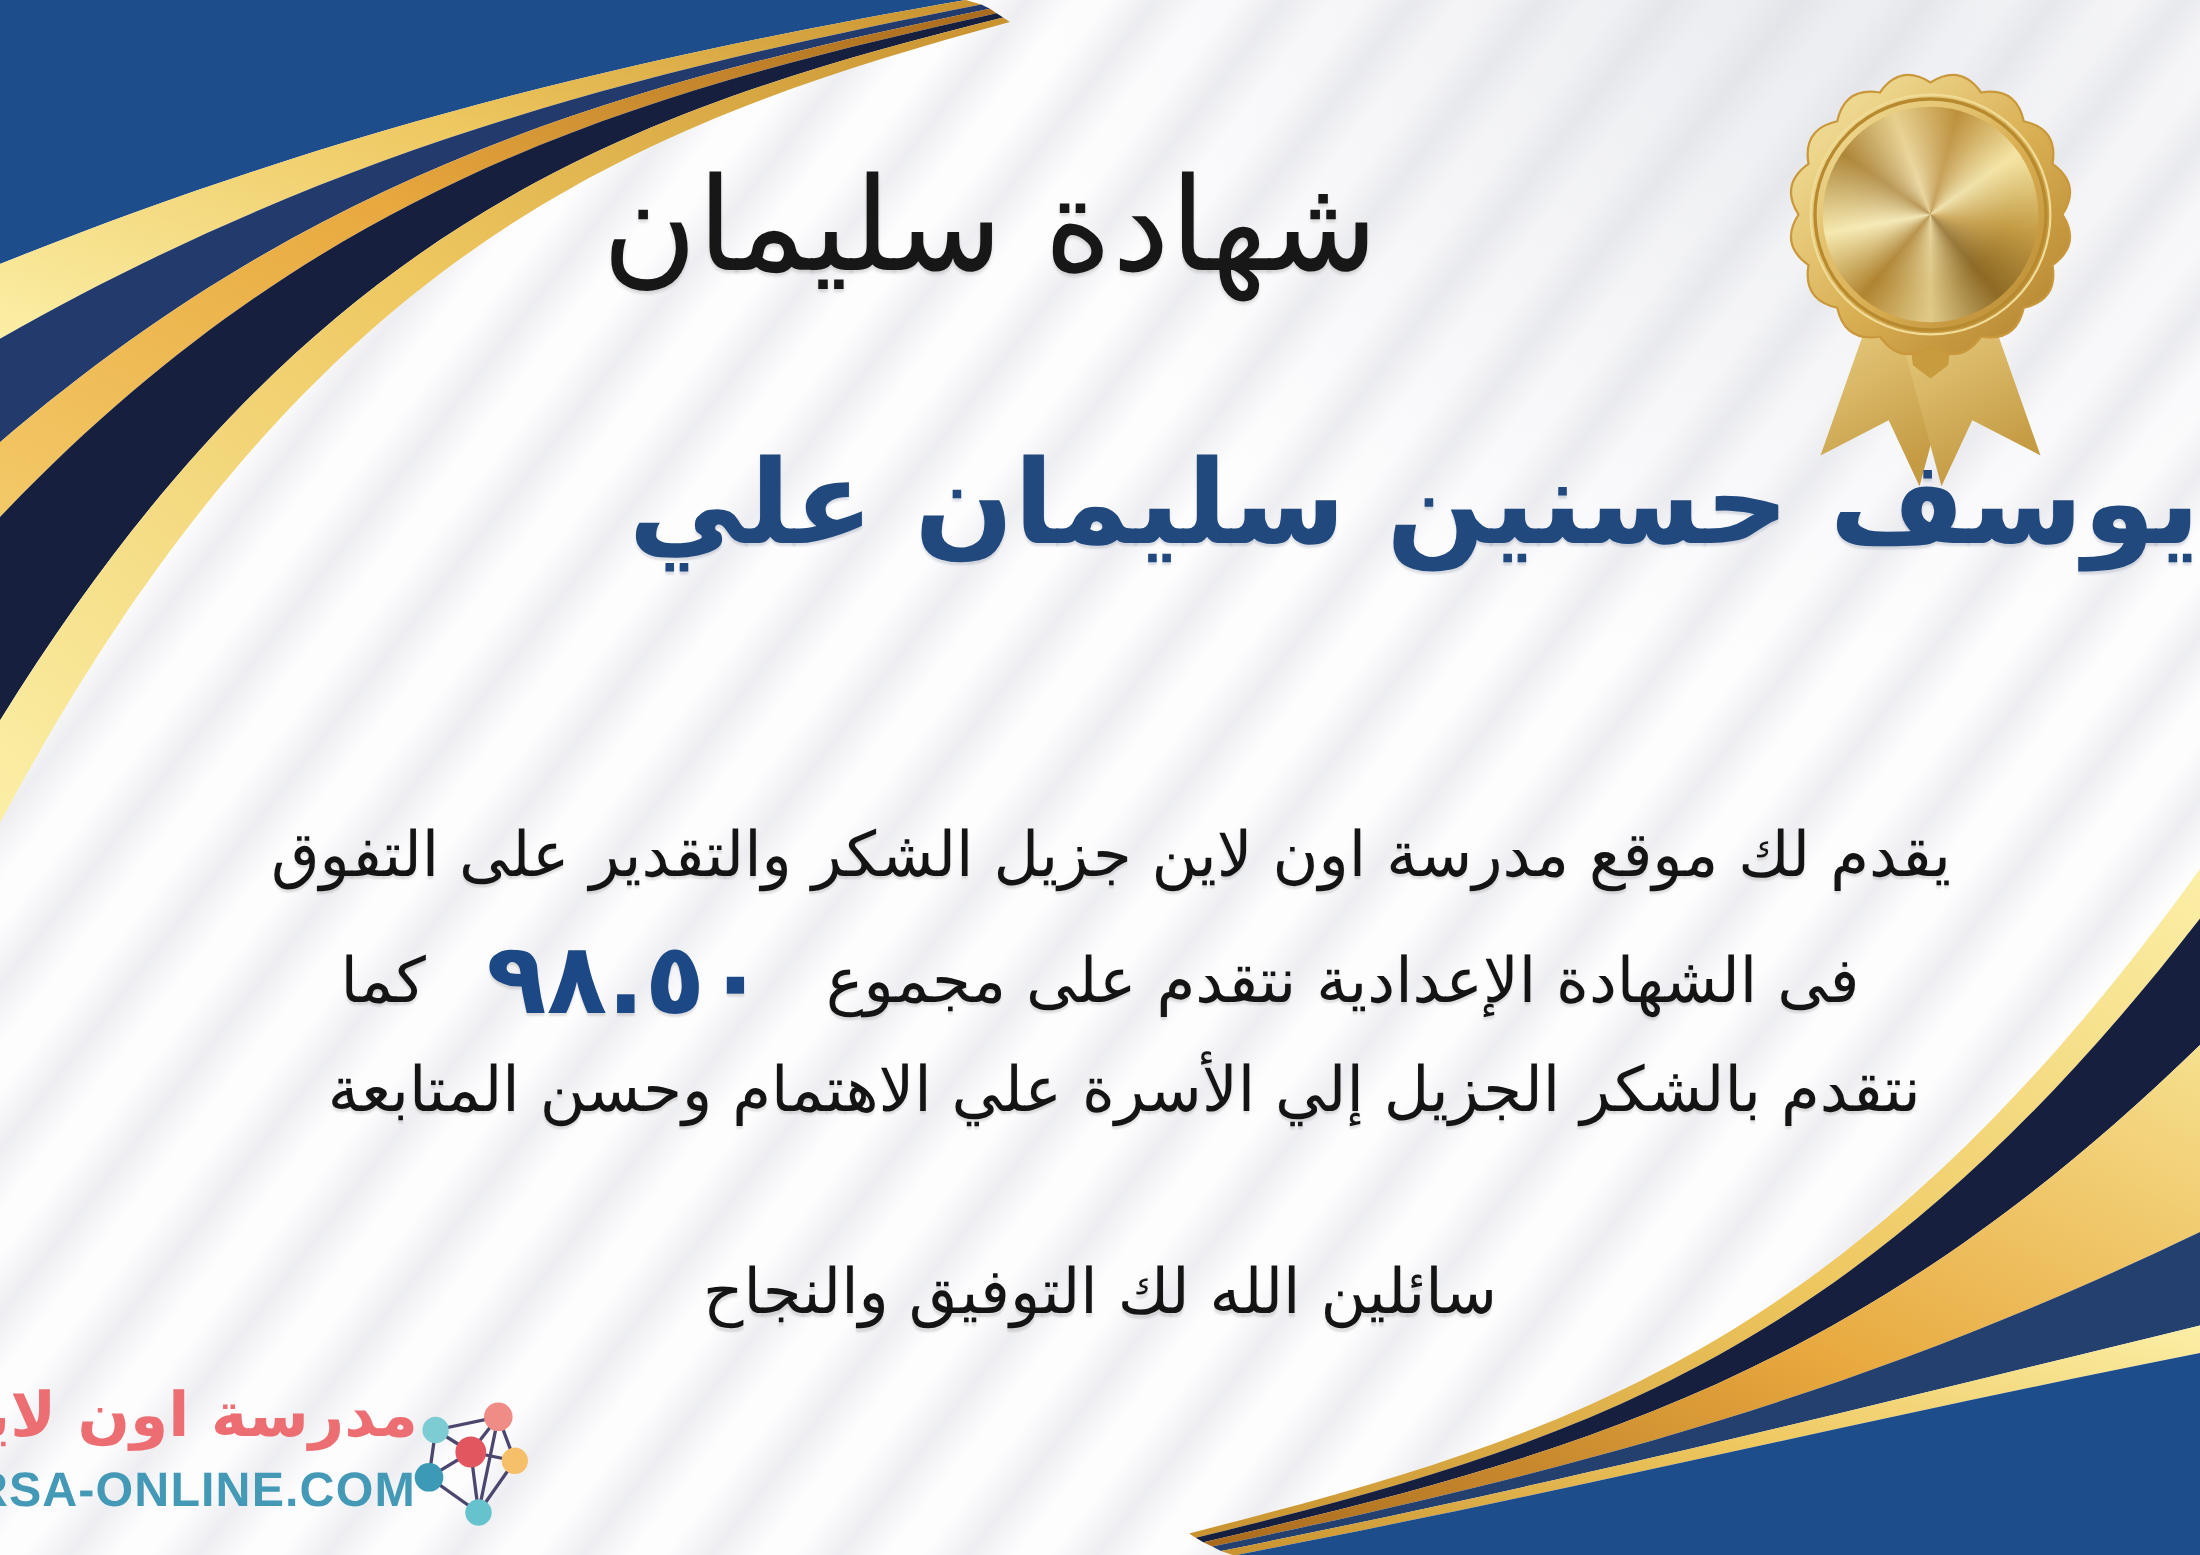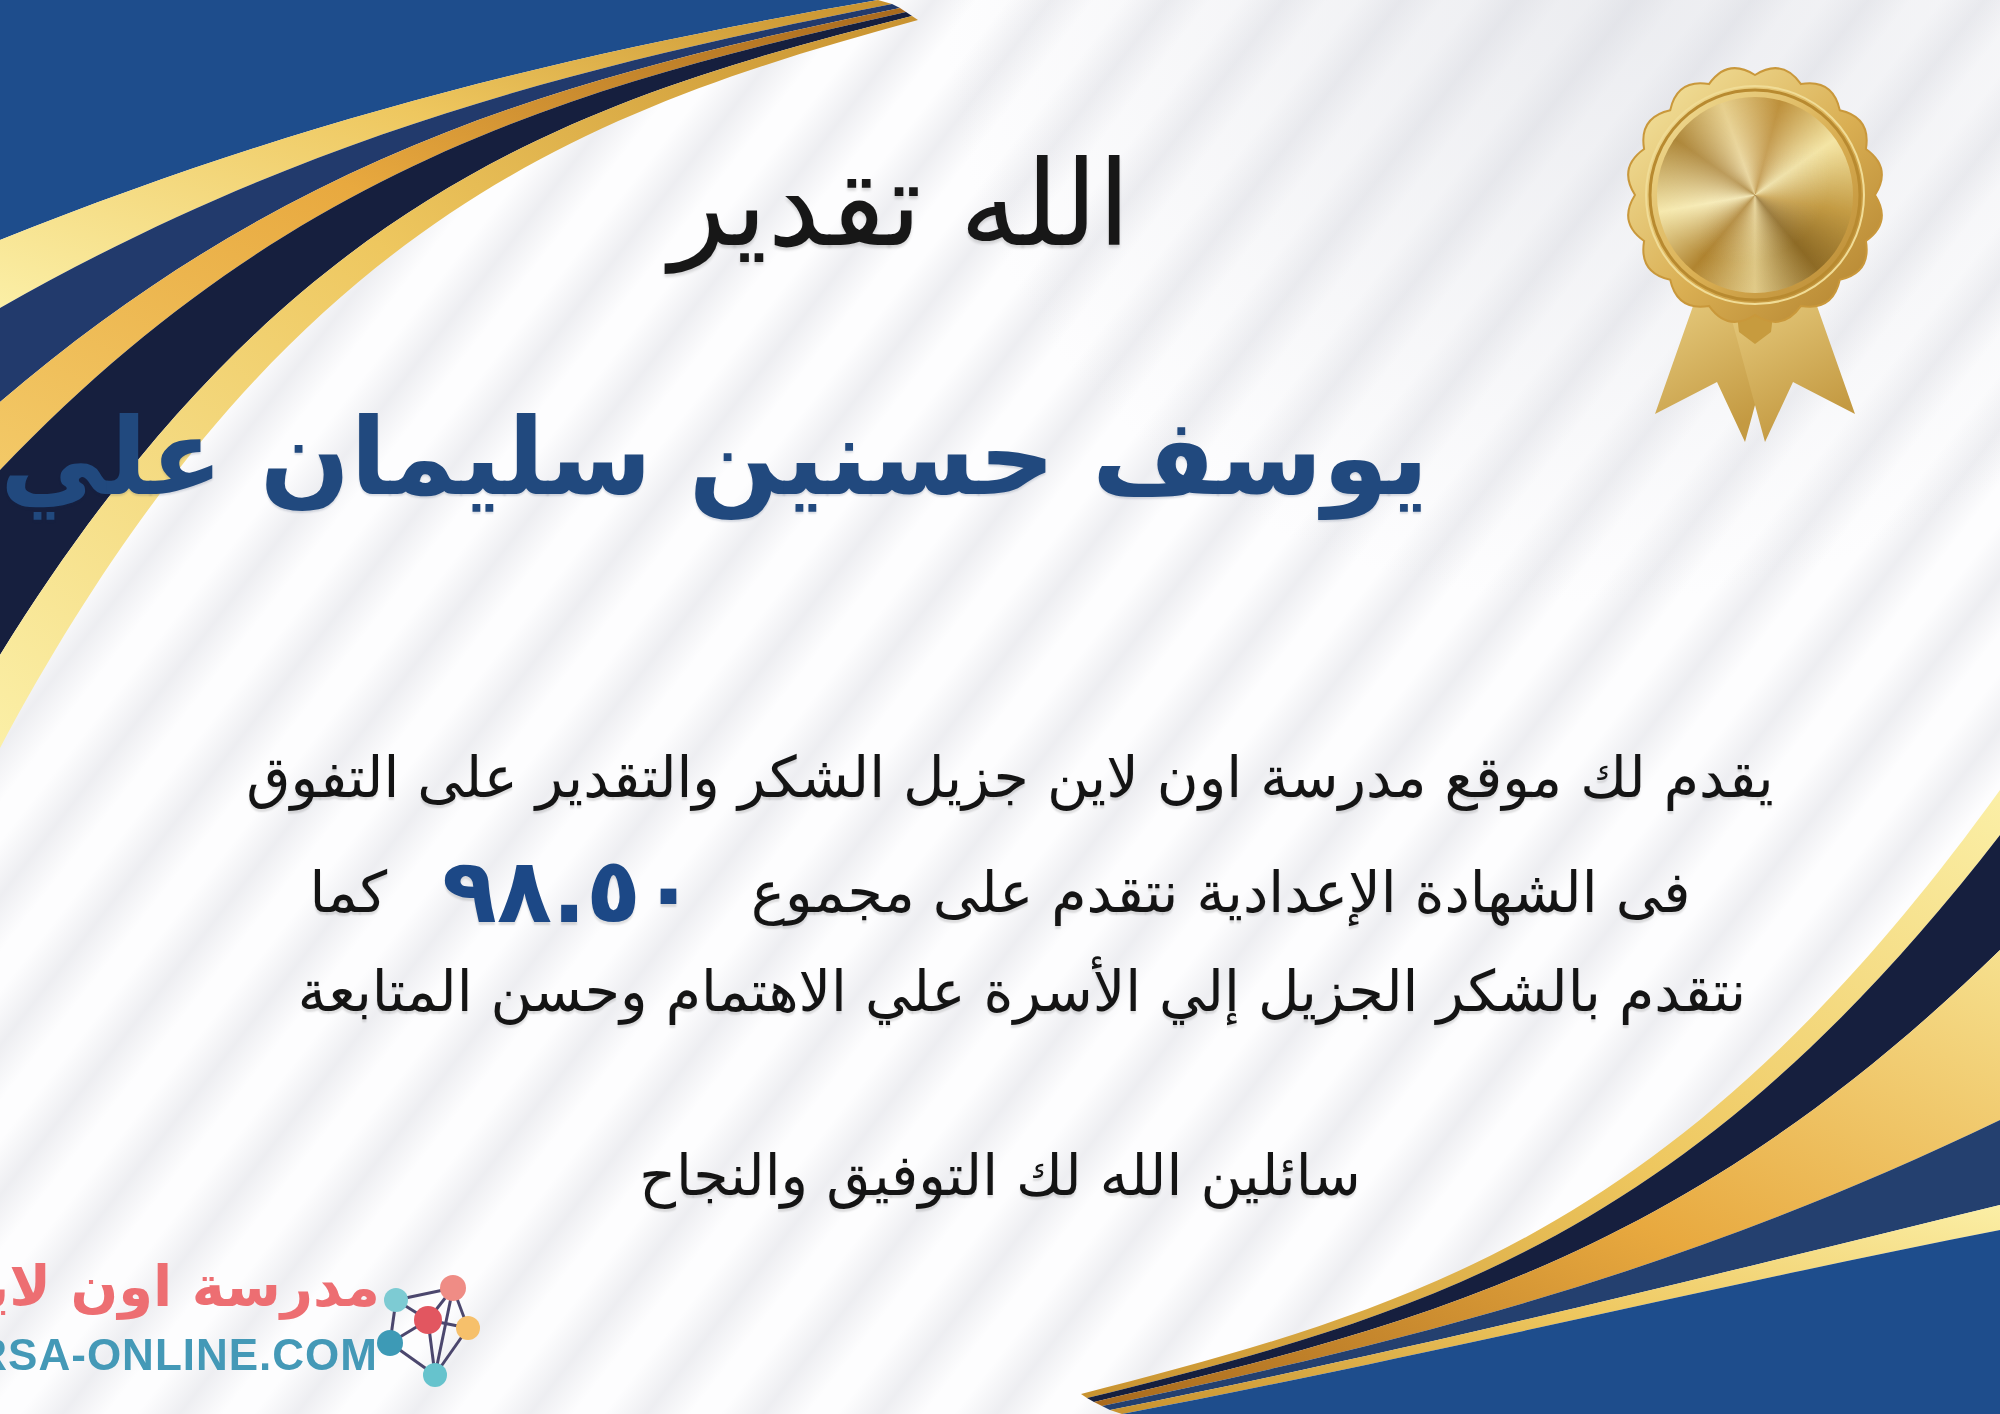--- a/index.html
+++ b/index.html
@@ -24,21 +24,21 @@
   .deco{position:absolute;left:0;top:0;width:2000px;height:1414px;}
 
   .title{
     position:absolute;top:140px;left:0;width:1800px;
     text-align:center;direction:rtl;white-space:nowrap;
     font-size:118px;line-height:1.1;color:#171717;
     text-shadow:0 3px 3px rgba(0,0,0,0.14);
   }
   .name{
     position:absolute;top:396px;left:0;width:2000px;
-    text-align:left;direction:rtl;white-space:nowrap;
+    text-align:right;direction:rtl;white-space:nowrap;
     font-size:106px;font-weight:bold;color:#21497E;
     text-shadow:0 2px 2px rgba(20,40,80,0.15);
   }
   .line{
     position:absolute;left:0;width:2000px;
     text-align:center;direction:rtl;white-space:nowrap;
     font-size:57px;color:#141414;
     text-shadow:0 3px 2px rgba(0,0,0,0.12);
   }
   .l1{top:744px;padding-left:10px;}
@@ -140,21 +140,21 @@
       <path d="M100,242 L178,272 L140,412 L112,352 L50,384 Z" fill="url(#ribGrad)"></path>
       <path d="M200,242 L122,272 L160,412 L188,352 L250,384 Z" fill="url(#ribGrad)"></path>
       <path d="M128,252 L172,252 L166,302 L150,314 L134,302 Z" fill="#C79B3E"></path>
       <path d="M270,165 Q287.3,192.3 260.9,211 Q266.3,242.8 234.8,249.8 Q227.8,281.3 196,275.9 Q177.3,302.3 150,285 Q122.7,302.3 104,275.9 Q72.2,281.3 65.2,249.8 Q33.7,242.8 39.1,211 Q12.7,192.3 30,165 Q12.7,137.7 39.1,119 Q33.7,87.2 65.2,80.2 Q72.2,48.7 104,54.1 Q122.7,27.7 150,45 Q177.3,27.7 196,54.1 Q227.8,48.7 234.8,80.2 Q266.3,87.2 260.9,119 Q287.3,137.7 270,165 Z" fill="url(#medalRim)" stroke="#C9983B" stroke-width="2"></path>
       <circle cx="150" cy="165" r="109" fill="none" stroke="#F0DC96" stroke-width="2"></circle>
       <circle cx="150" cy="165" r="105" fill="none" stroke="#B88A30" stroke-width="3"></circle>
     </svg>
     <div class="medal-face"></div>
   </div>
 
-  <div class="title">الله تقدير</div>
+  <div class="title">شهادة سليمان</div>
 
   <div class="name">يوسف حسنين سليمان علي</div>
 
   <div class="line l1">يقدم لك موقع مدرسة اون لاين جزيل الشكر  والتقدير على التفوق</div>
 
   <div class="line l2">
     <span>فى الشهادة الإعدادية نتقدم على مجموع</span><span class="score">٩٨.٥٠</span><span>كما</span>
   </div>
 
   <div class="line l3">نتقدم  بالشكر الجزيل إلي الأسرة علي الاهتمام وحسن المتابعة</div>

